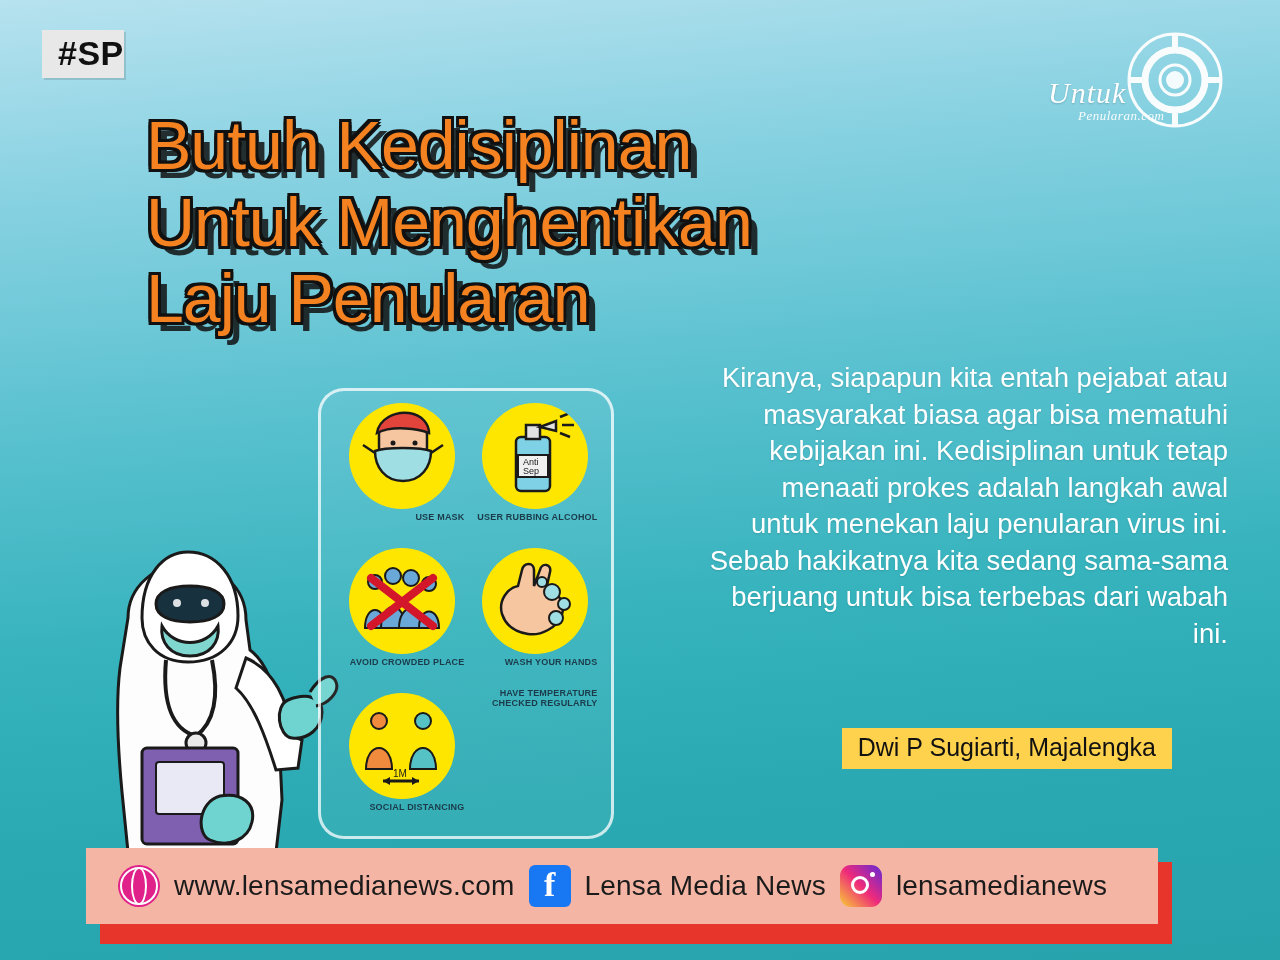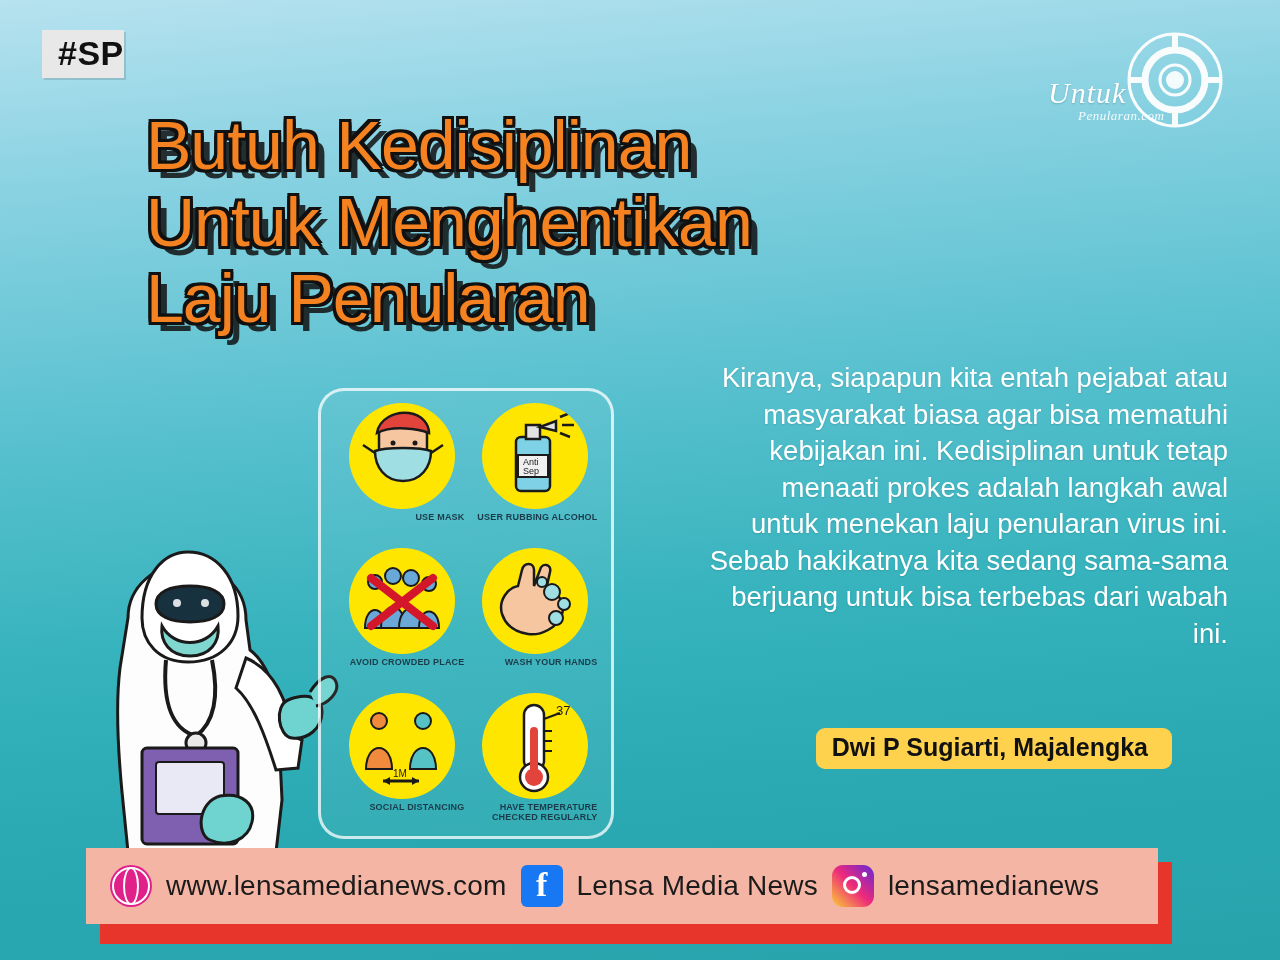--- a/index.html
+++ b/index.html
@@ -90,25 +90,24 @@
     font-size: 27.5px;
     line-height: 1.33;
     text-shadow: 0 1px 2px rgba(0,0,0,0.12);
   }
   #byline {
     position: absolute;
     right: 108px;
     top: 728px;
     background: #FFD24D;
     color: #111;
-    font-weight: bold;
+    font-weight: normal;
     font-size: 25px;
-    padding: 7px 24px 9px 16px;
+    padding: 7px 16px 9px 16px;
     line-height: 1;
-    border-radius: 9px;
   }
   
   #infographic {
     position: absolute;
     left: 318px;
     top: 388px;
     width: 290px;
     height: 445px;
     border: 3px solid rgba(255,255,255,0.75);
     border-radius: 26px;
@@ -164,21 +163,21 @@
   }
   #footer {
     position: absolute;
     left: 86px;
     top: 848px;
     width: 1072px;
     height: 76px;
     background: #f5b5a4;
     display: flex;
     align-items: center;
-    padding-left: 24px;
+    padding-left: 32px;
     box-sizing: border-box;
     gap: 14px;
   }
   .footer-text {
     color: #1b1b1b;
     font-size: 28px;
     letter-spacing: 0.2px;
     white-space: nowrap;
   }
   .globe-icon {
@@ -359,31 +358,20 @@
             </g>
             <path d="M34 88 L70 88" stroke="#1a1a1a" stroke-width="3"></path>
             <path d="M34 88 L41 84 L41 92 Z M70 88 L63 84 L63 92 Z" fill="#1a1a1a"></path>
             <text x="44" y="84" font-size="10" fill="#1a1a1a" font-family="Liberation Sans, sans-serif">1M</text>
           </svg>
         </div>
         <div class="ico-label">SOCIAL DISTANCING</div>
       </div>
 
       <div class="ico-cell">
-        <div class="ico-circle">
-          <svg width="106" height="106" viewBox="0 0 106 106">
-            <rect x="42" y="12" width="20" height="66" rx="10" fill="#ffffff" stroke="#1a1a1a" stroke-width="2.5"></rect>
-            <circle cx="52" cy="84" r="14" fill="#ffffff" stroke="#1a1a1a" stroke-width="2.5"></circle>
-            <rect x="48" y="34" width="8" height="46" rx="4" fill="#e2443b"></rect>
-            <circle cx="52" cy="84" r="9" fill="#e2443b"></circle>
-            <path d="M62 26 L78 20" stroke="#1a1a1a" stroke-width="2" fill="none"></path>
-            <text x="74" y="22" font-size="13" fill="#1a1a1a" font-family="Liberation Sans, sans-serif">37</text>
-            <path d="M62 38 L70 38 M62 48 L70 48 M62 58 L70 58" stroke="#1a1a1a" stroke-width="2"></path>
-          </svg>
-        </div>
         <div class="ico-label">HAVE TEMPERATURE CHECKED REGULARLY</div>
       </div>
 
     </div>
   </div>
 
   <div id="footer-shadow"></div>
   <div id="footer">
     <div class="globe-icon"></div>
     <div class="footer-text">www.lensamedianews.com</div>

